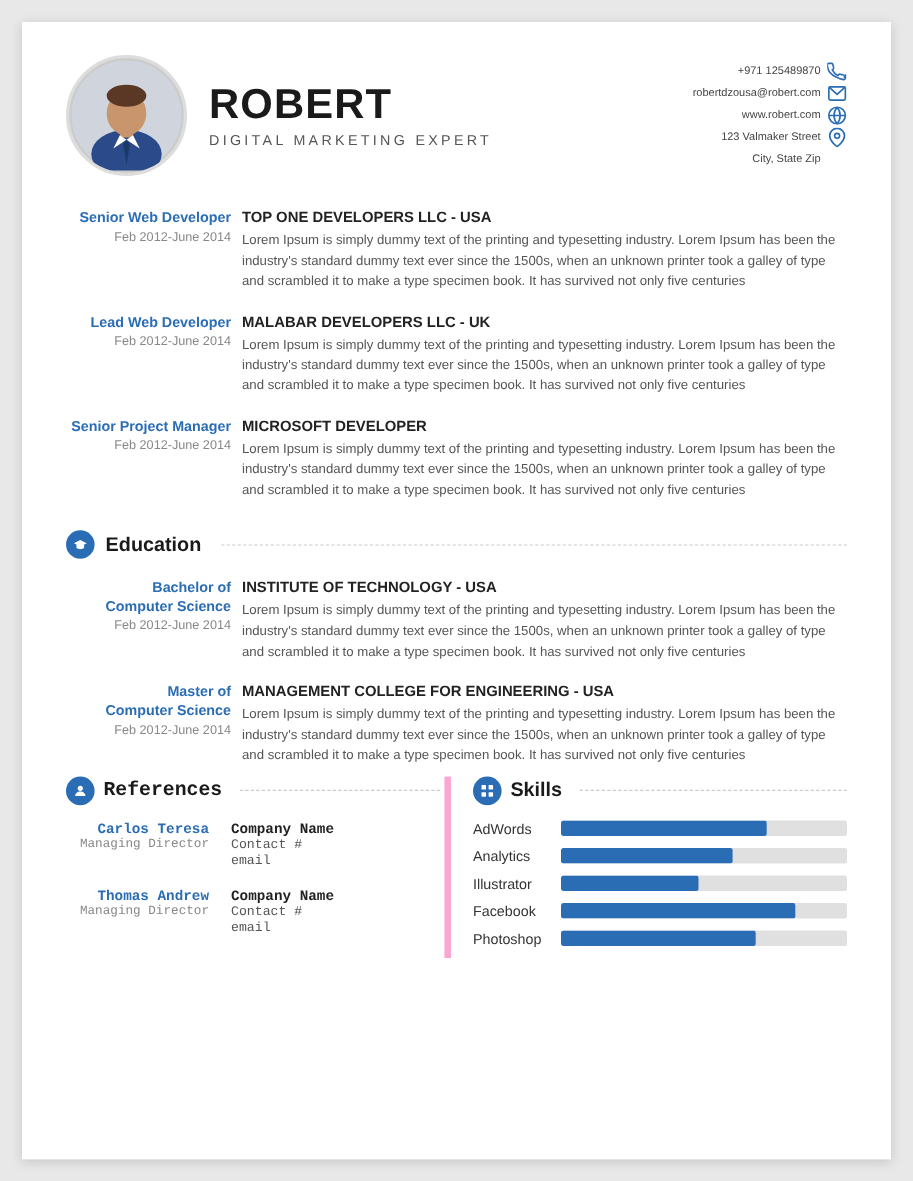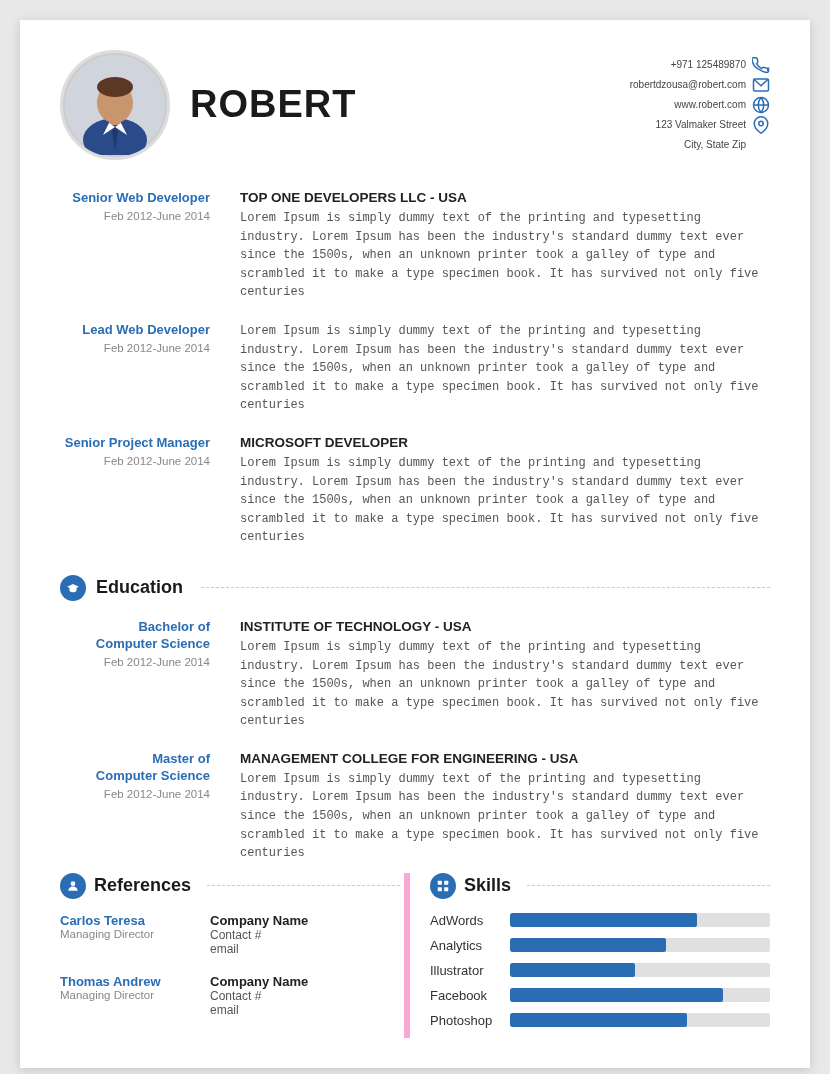--- a/index.html
+++ b/index.html
@@ -118,21 +118,20 @@
     }
 
     
     .entries-container {
       display: flex;
       flex-direction: column;
       gap: 20px;
     }
     .entry-row {
       display: flex;
-      gap: 20px;
     }
     .entry-left {
       width: 160px;
       flex-shrink: 0;
       text-align: right;
       padding-right: 10px;
     }
     .entry-job-title {
       font-size: 13px;
       font-weight: 700;
@@ -150,32 +149,32 @@
     .entry-company {
       font-size: 13.5px;
       font-weight: 800;
       color: #222;
       margin-bottom: 4px;
     }
     .entry-desc {
       font-size: 12px;
       color: #555;
       line-height: 1.55;
-      font-family: Liberation Mono, monospace;
     }
 
     
     .bottom-section {
       display: flex;
       gap: 0;
       margin-top: 10px;
     }
     .references-col {
       flex: 1;
       padding-right: 4px;
+      font-family: Liberation Mono, monospace;
     }
     .skills-col {
       flex: 1;
       padding-left: 20px;
       border-left: 6px solid #f9a8d4;
     }
     .ref-name {
       font-size: 13px;
       font-weight: 700;
       color: #2a6db5;
@@ -195,20 +194,21 @@
     }
 
     .ref-row {
       display: flex;
       gap: 20px;
       margin-bottom: 18px;
     }
     .ref-left {
       width: 130px;
       flex-shrink: 0;
+      text-align: right;
     }
     .ref-right {
       flex: 1;
     }
 
     
     .skill-row {
       display: flex;
       align-items: center;
       gap: 0;
@@ -265,20 +265,21 @@
           <polygon points="44,68 38,80 50,72" fill="white"></polygon>
           <polygon points="56,68 62,80 50,72" fill="white"></polygon>
 
           <polygon points="50,72 47,76 50,95 53,76" fill="#1a3a6a"></polygon>
         </svg>
       </div>
       <div class="header-name-block">
         <div class="header-name">
           <span>ROBERT</span><br>
         </div>
+        <div class="header-title">DIGITAL MARKETING EXPERT</div>
       </div>
     </div>
     <div class="header-contact">
       <div class="contact-row">
         <span>+971 125489870</span>
         <span class="contact-icon">
           <svg viewBox="0 0 24 24" fill="none" stroke="#2a6db5" stroke-width="2">
             <path d="M22 16.92v3a2 2 0 01-2.18 2 19.79 19.79 0 01-8.63-3.07A19.5 19.5 0 013.06 13a19.79 19.79 0 01-3.07-8.67A2 2 0 012 2.18h3a2 2 0 012 1.72c.13 1.05.37 2.08.7 3.07a2 2 0 01-.45 2.11L6.09 10.1a16 16 0 006.8 6.8l1.02-1.16a2 2 0 012.11-.45c1 .33 2.03.57 3.08.7a2 2 0 011.9 2z"></path>
           </svg>
         </span>
@@ -331,20 +332,21 @@
         <div class="entry-desc">Lorem Ipsum is simply dummy text of the printing and typesetting industry. Lorem Ipsum has been the industry's standard dummy text ever since the 1500s, when an unknown printer took a galley of type and scrambled it to make a type specimen book. It has survived not only five centuries</div>
       </div>
     </div>
 
     <div class="entry-row">
       <div class="entry-left">
         <div class="entry-job-title">Lead Web Developer</div>
         <div class="entry-date">Feb 2012-June 2014</div>
       </div>
       <div class="entry-right">
+        <div class="entry-company">MALABAR DEVELOPERS LLC - UK</div>
         <div class="entry-desc">Lorem Ipsum is simply dummy text of the printing and typesetting industry. Lorem Ipsum has been the industry's standard dummy text ever since the 1500s, when an unknown printer took a galley of type and scrambled it to make a type specimen book. It has survived not only five centuries</div>
       </div>
     </div>
 
     <div class="entry-row">
       <div class="entry-left">
         <div class="entry-job-title">Senior Project Manager</div>
         <div class="entry-date">Feb 2012-June 2014</div>
       </div>
       <div class="entry-right">

